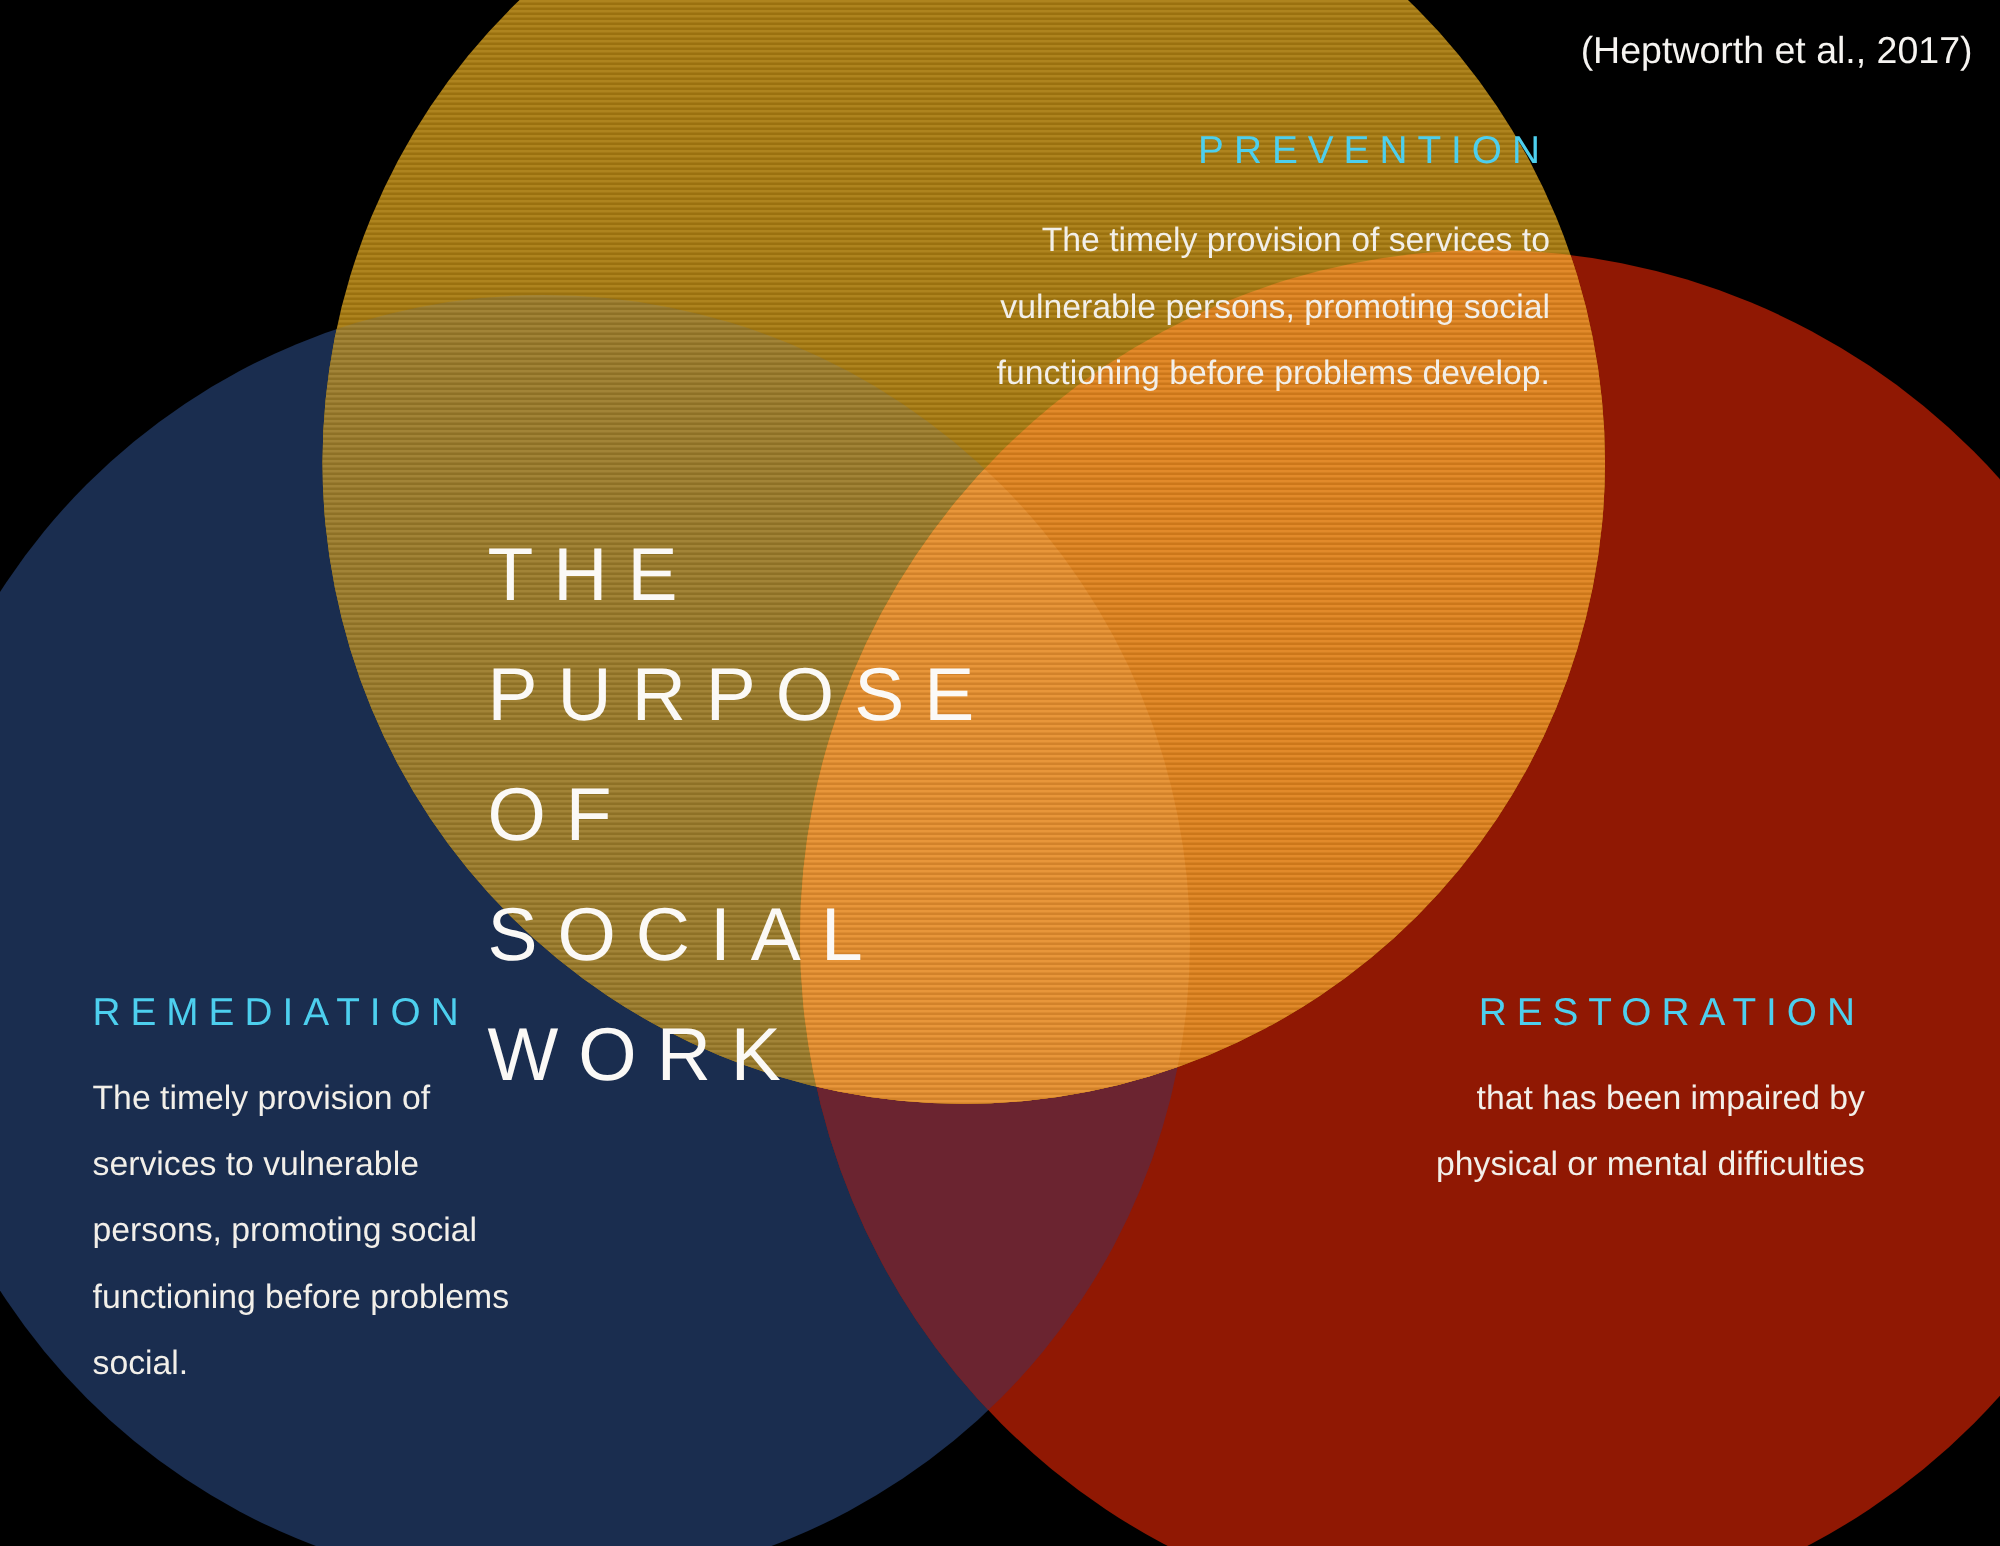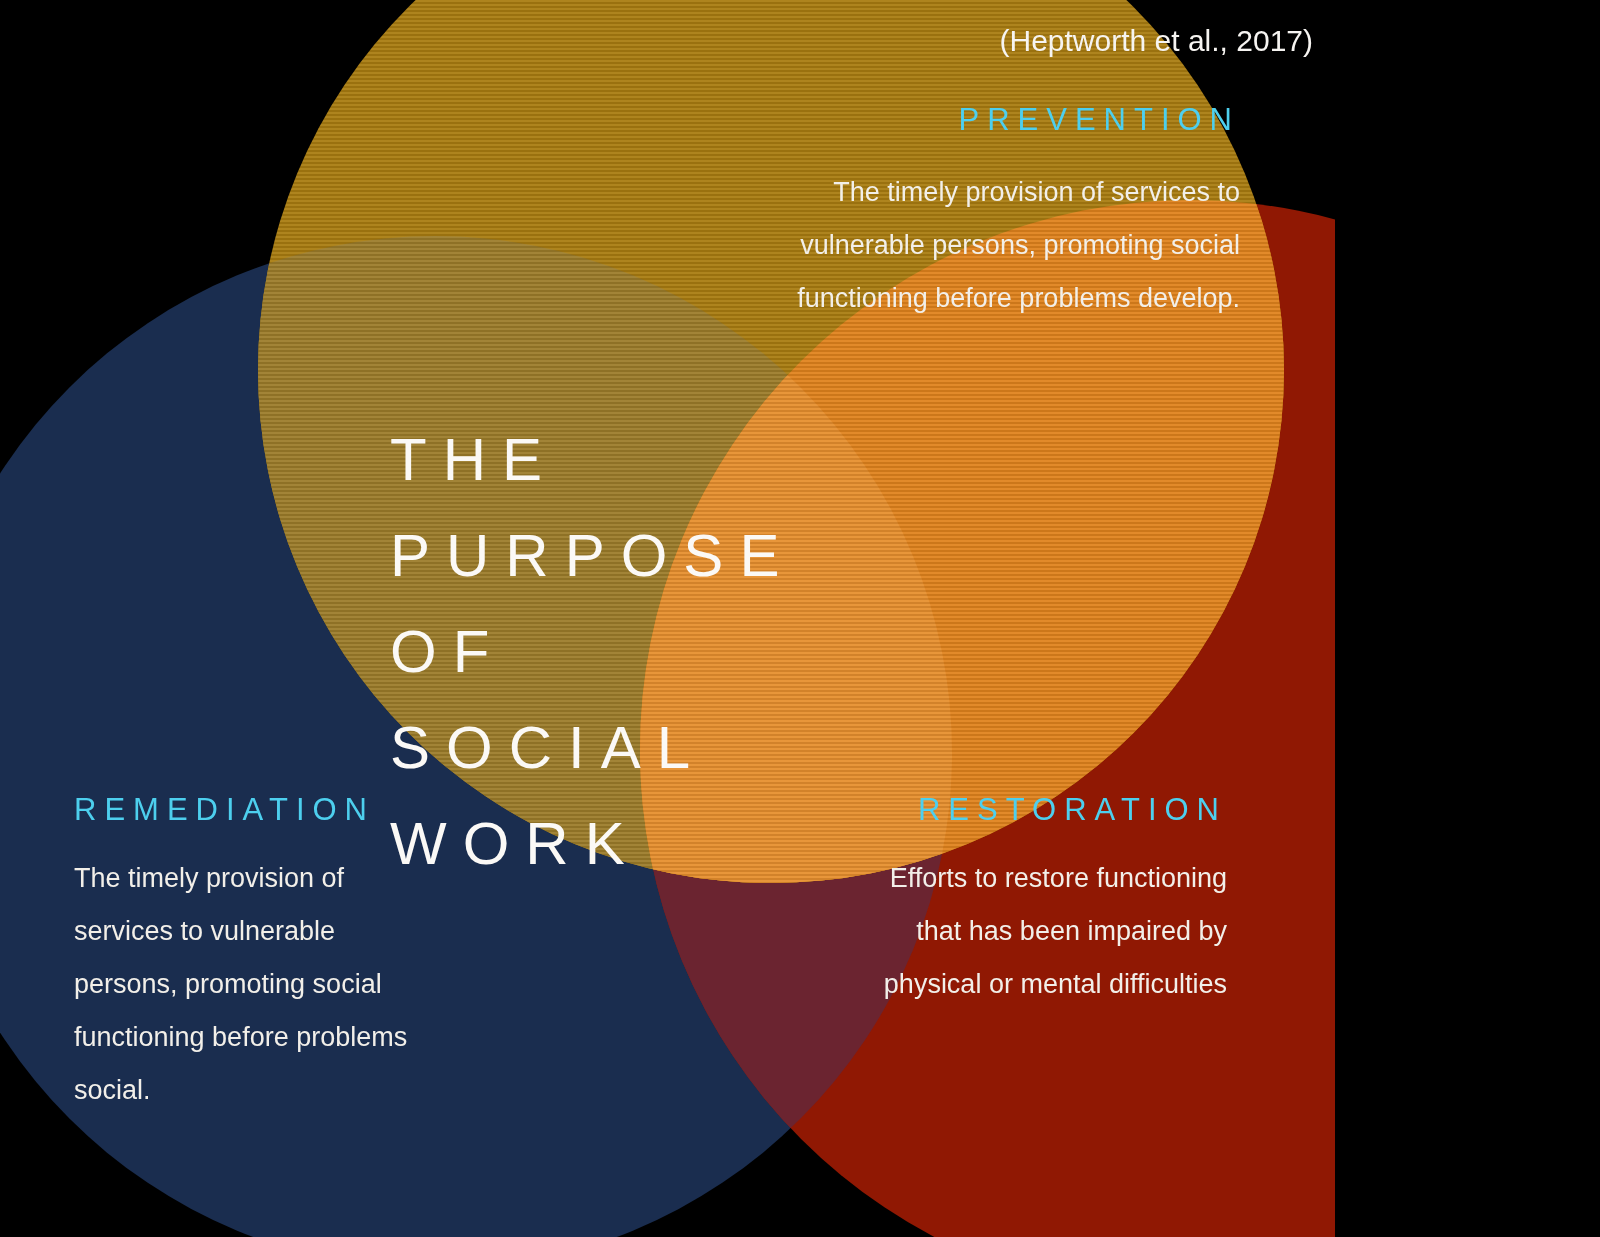--- a/index.html
+++ b/index.html
@@ -1,17 +1,17 @@
 <!DOCTYPE html>
 <html><head>
 <meta charset="utf-8">
 <style>
   html,body { margin:0; padding:0; background:#000; }
   .stage {
-    position:relative; width:1335px; height:1237px; overflow:hidden;
+    position:relative; width:1600px; height:1237px; overflow:hidden;
     background:#701a75; font-family:"Liberation Sans", sans-serif;
   }
   .venn { position:absolute; left:0; top:0; display:block; }
   .txt { position:absolute; }
   .citation {
     top:24px; right:22px; font-size:30px; color:#f6f4f1; font-weight:300;
   }
   .section-heading {
     color:#4dcfee; font-size:31px; letter-spacing:8px; font-weight:400;
     line-height:40px; white-space:nowrap;
@@ -99,19 +99,18 @@
       <div>services to vulnerable</div>
       <div>persons, promoting social</div>
       <div>functioning before problems</div>
       <div>social.</div>
     </div>
   </div>
 
   <div class="txt restoration-block">
     <div class="section-heading">RESTORATION</div>
     <div class="body-text">
-      <div>Efforts to restore functioning</div>
       <div>that has been impaired by</div>
       <div>physical or mental difficulties</div>
     </div>
   </div>
 
 </div>
 
 </body></html>

